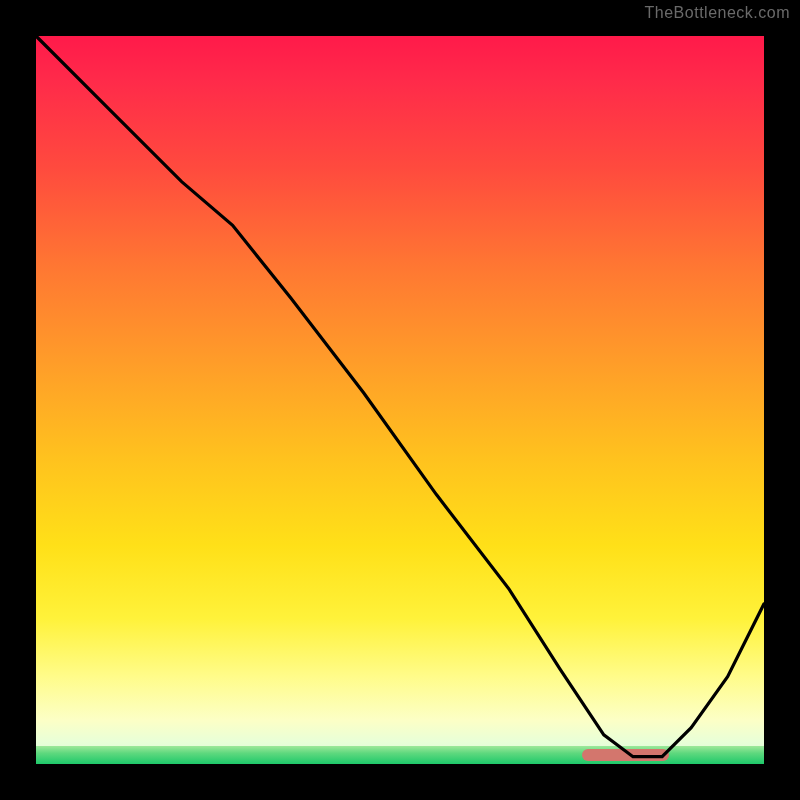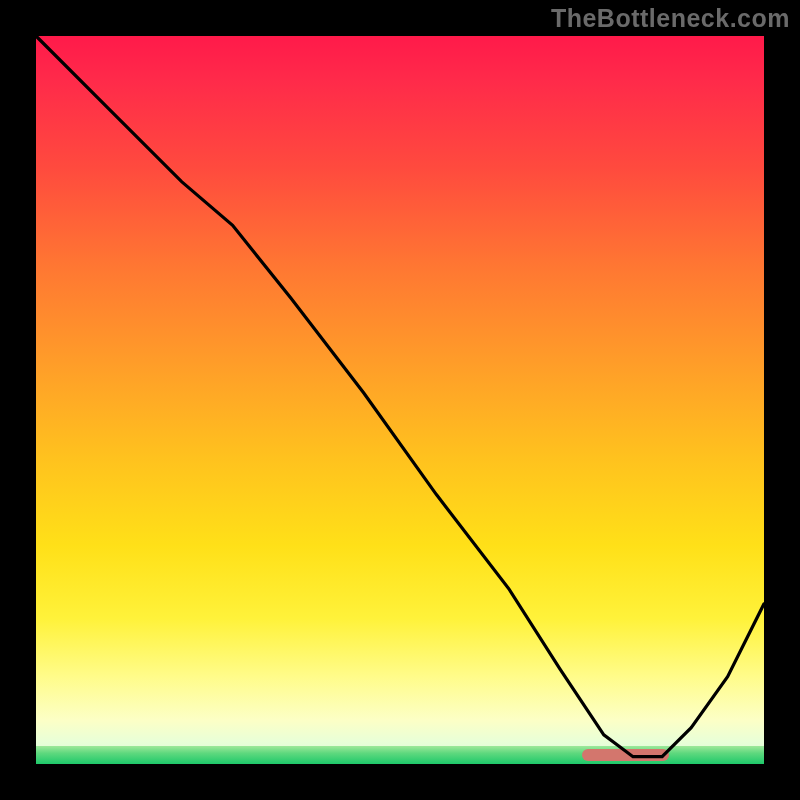--- a/index.html
+++ b/index.html
@@ -9,22 +9,22 @@
     background: #000;
     position: relative;
     font-family: Arial, Helvetica, sans-serif;
     overflow: hidden;
   }
   .watermark {
     position: absolute;
     top: 4px;
     right: 10px;
     color: #6a6a6a;
-    font-size: 25px;
-    font-weight: 700;
+    font-size: 16px;
+    font-weight: 400;
     letter-spacing: 0.5px;
     z-index: 5;
   }
   .plot-area {
     position: absolute;
     left: 36px;
     top: 36px;
     width: 728px;
     height: 728px;
     

